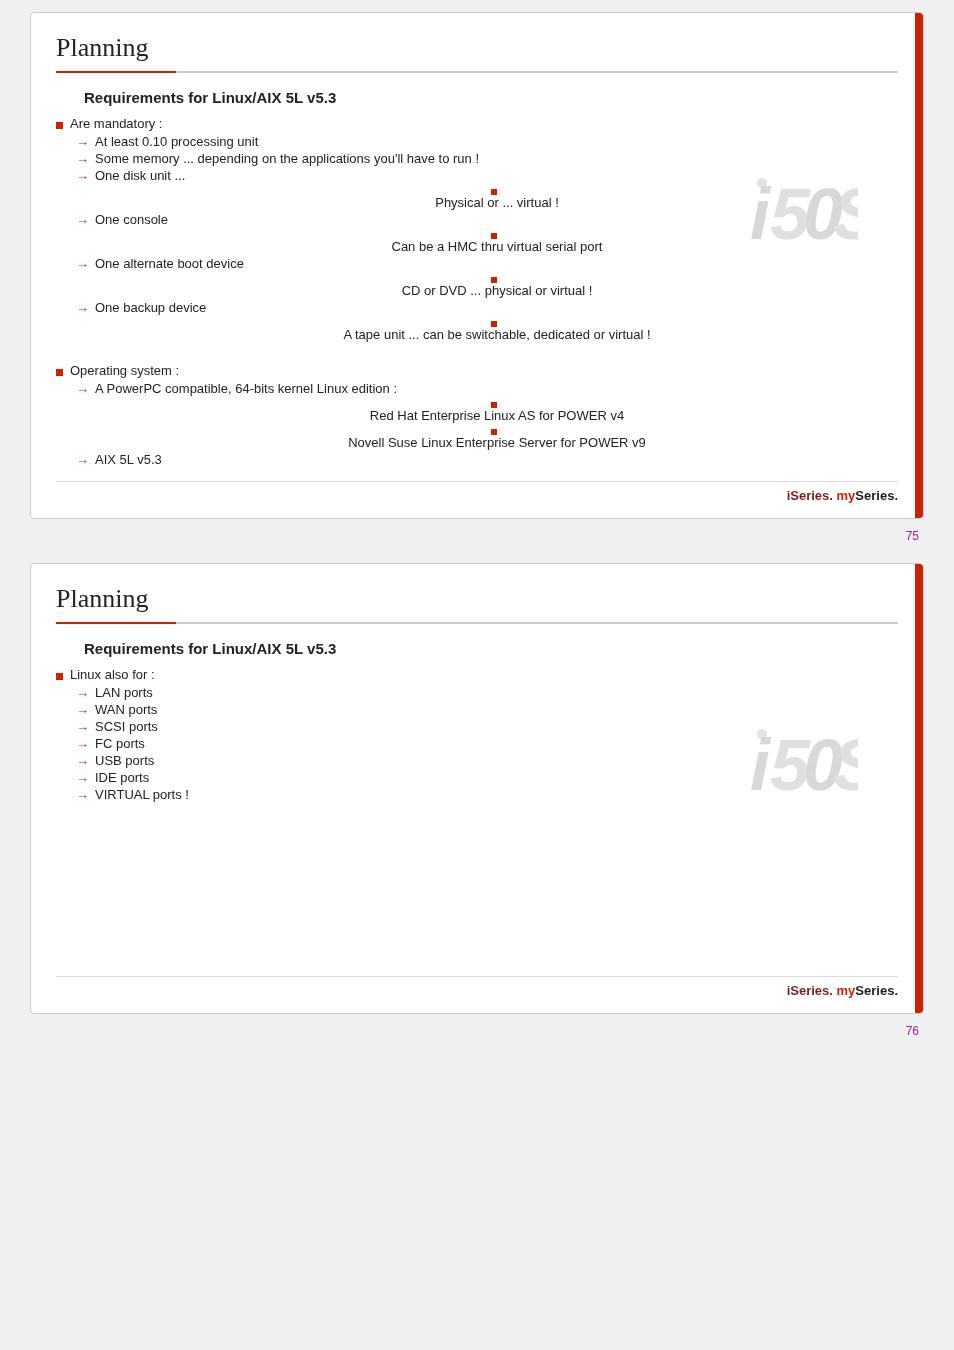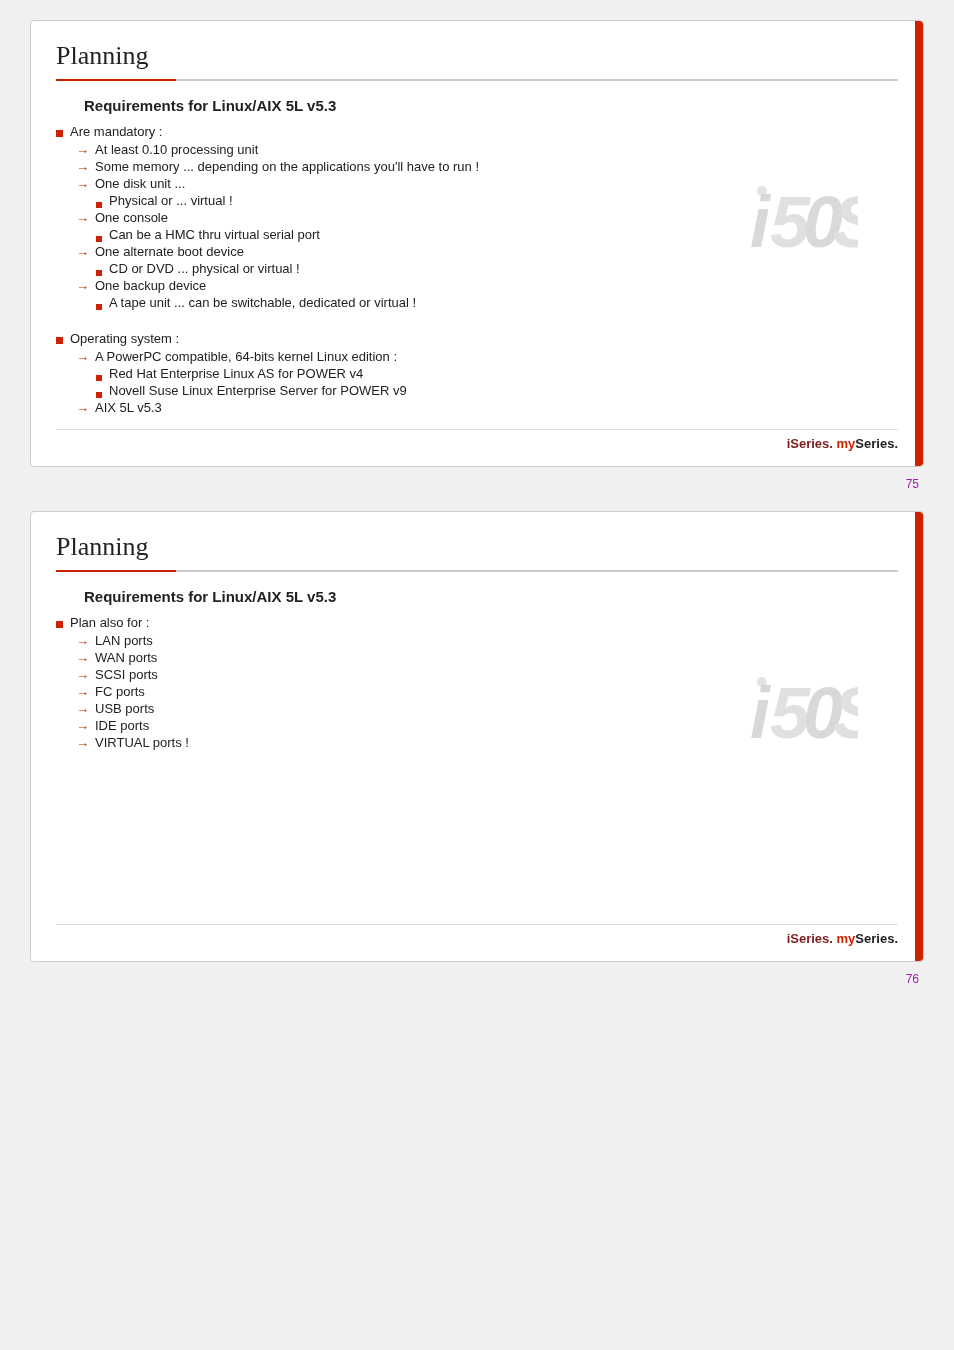--- a/index.html
+++ b/index.html
@@ -6,21 +6,21 @@
     body {
       font-family: Arial, sans-serif;
       background: #f0f0f0;
       width: 954px;
       font-size: 13px;
       color: #222;
     }
 
     .slide-wrapper {
       width: 954px;
-      padding: 20px 30px;
+      padding: 12px 30px;
       background: #f0f0f0;
     }
 
     .slide {
       background: #fff;
       border: 1px solid #ccc;
       border-radius: 4px;
       padding: 20px 25px 15px 25px;
       position: relative;
       margin-bottom: 10px;
@@ -76,23 +76,24 @@
 
     .arrow {
       color: #cc2200;
       font-size: 13px;
       margin-right: 6px;
       flex-shrink: 0;
     }
 
     .sub-bullet {
       display: flex;
-      align-items: flex-end;
+      align-items: center;
       margin-left: 40px;
       margin-bottom: 2px;
+      flex-direction: column;
     }
 
     .sub-bullet-square {
       display: inline-block;
       width: 6px;
       height: 6px;
       background: #cc2200;
       margin-right: 7px;
       margin-top: 4px;
       flex-shrink: 0;
@@ -278,21 +279,21 @@
     <div class="slide-title">Planning</div>
     <div class="title-underline"></div>
 
     <div class="slide-content">
       <div class="content-left">
 
         <div class="section-heading">Requirements for Linux/AIX 5L v5.3</div>
 
         <div class="bullet-item">
           <span class="bullet-square"></span>
-          <span class="bullet-text">Plan also for :</span>
+          <span class="bullet-text">Linux also for :</span>
         </div>
 
         <div class="arrow-item">
           <span class="arrow">→</span>
           <span>LAN ports</span>
         </div>
 
         <div class="arrow-item">
           <span class="arrow">→</span>
           <span>WAN ports</span>

